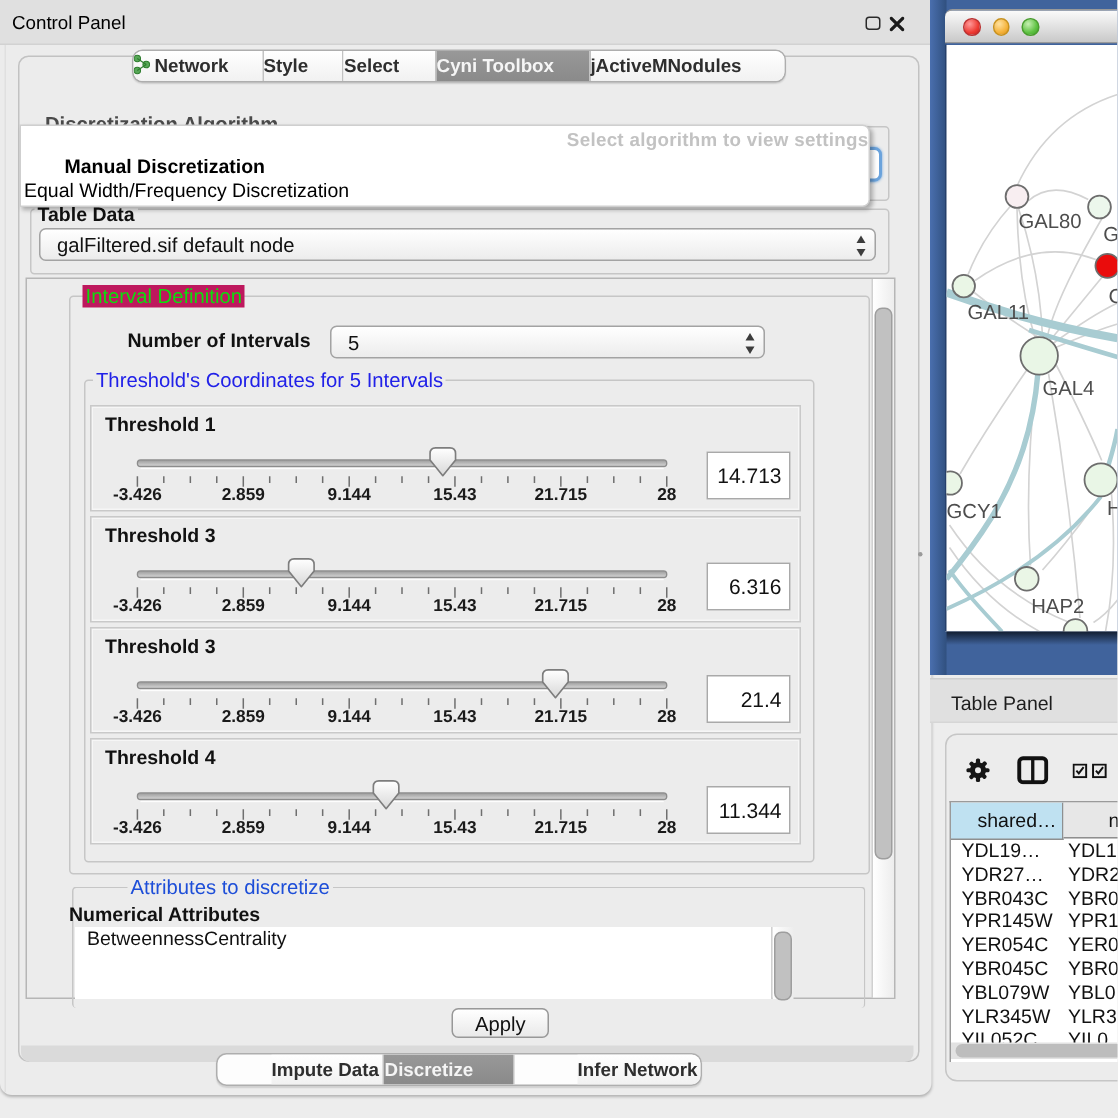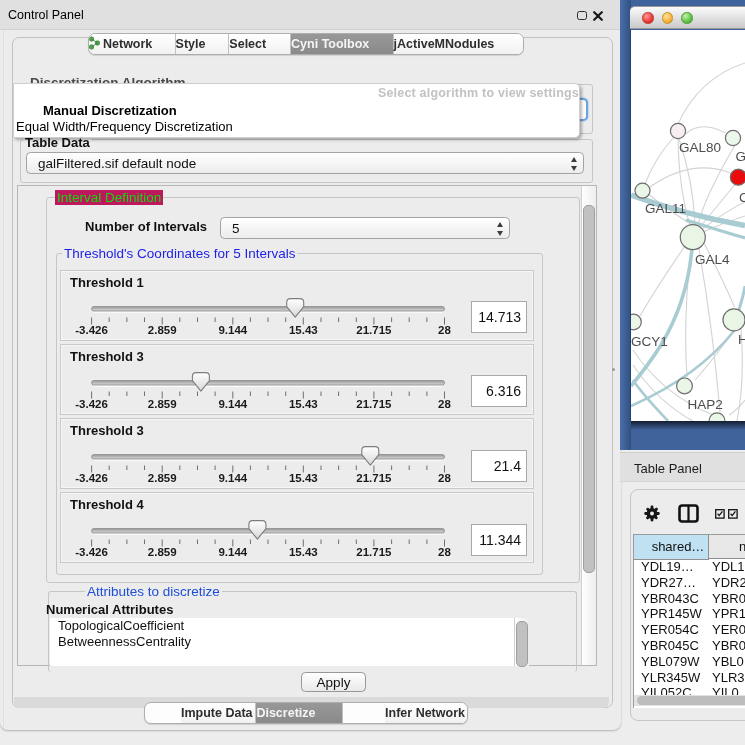--- a/index.html
+++ b/index.html
@@ -287,21 +287,20 @@
           <path d="M -8.5,9.7 V 5.4 Q -8.5,1.6 -4.8,1.6 H 4.8 Q 8.5,1.6 8.5,5.4 V 9.7 L 0,20.1 Z" fill="url(#thm)" stroke="#7d7d7d" stroke-width="1.1" stroke-linejoin="round"></path>
         </g>
  </svg>
  <div class="tfield">11.344</div>
 </div>
 
   <div class="grp" style="left:48px;top:591px;width:527px;height:80px;border-bottom:none;"></div>
   <div class="grplab" style="left:53px;top:584px;background:#ececec;color:#1d4ed8;margin-left:32px;">Attributes to discretize</div>
   <div class="abs" style="left:46px;top:602px;font-size:13px;font-weight:bold;color:#111;">Numerical Attributes</div>
   <div id="numlist">
-      <div>TopologicalCoefficient</div>
       <div>BetweennessCentrality</div>
     </div>
   <div class="vtrack" style="left:514px;top:618px;width:14px;height:48px;"></div>
   <div class="vthumb" style="left:516px;top:621px;width:10px;height:44px;"></div>
 
   <div id="apply">Apply</div>
 
   <div class="tabbar" style="left:144px;top:702px;width:324px;padding-left:36px;">
     <div class="tab" style="width:100px;">Impute Data</div>
     <div class="tab sel" style="width:115px;">Discretize Data</div>

